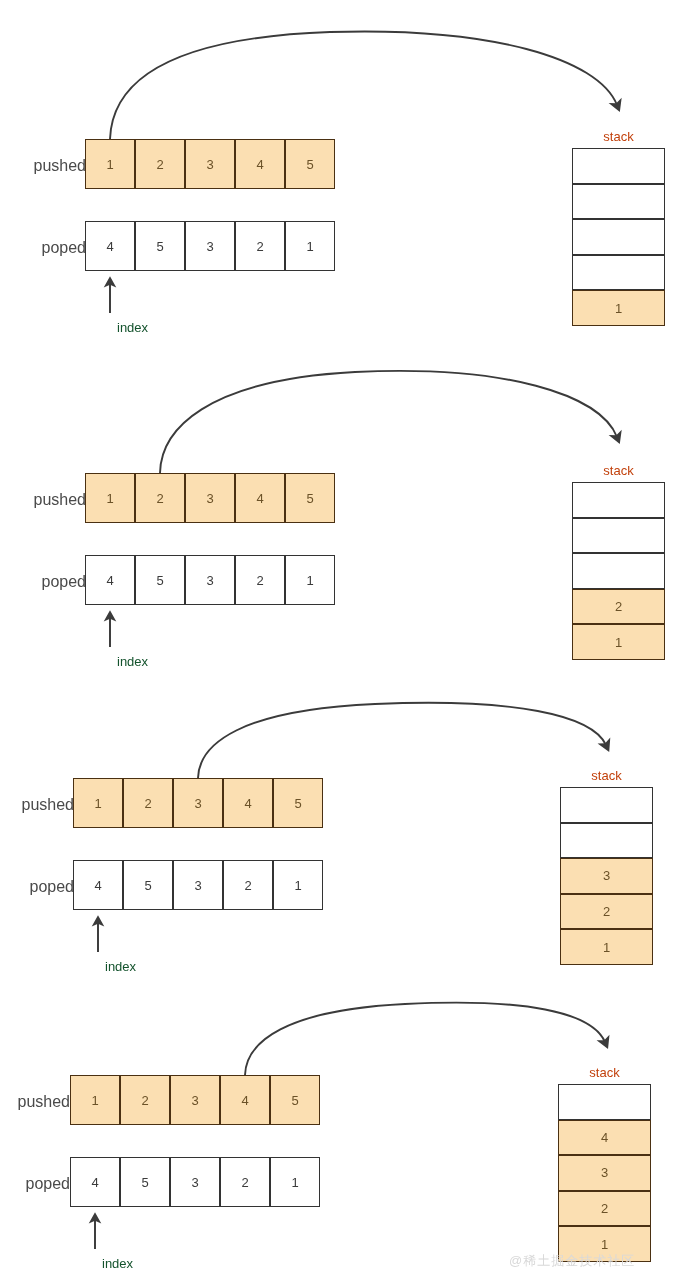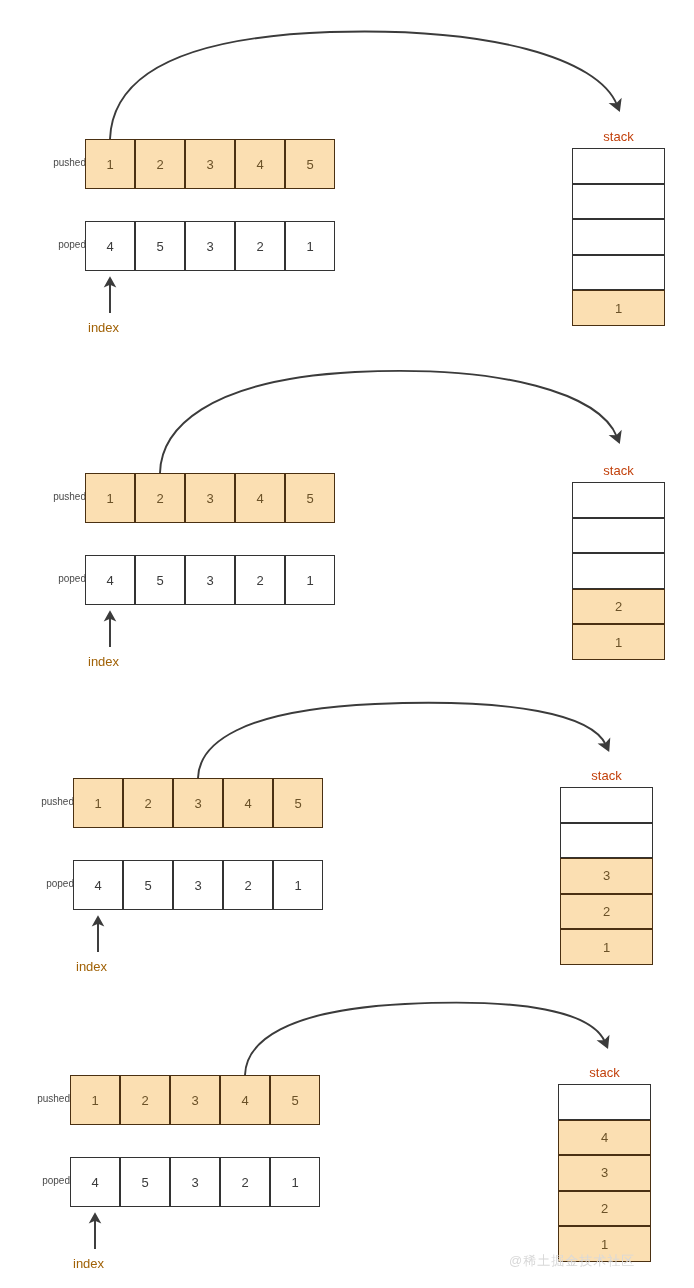--- a/index.html
+++ b/index.html
@@ -54,30 +54,31 @@
     border: 1.6px solid #333333;
     border-right-width: 0.8px;
     border-left-width: 0.8px;
     color: #3b3b3b;
   }
   .array.poped .cell:first-child { border-left-width: 1.6px; }
   .array.poped .cell:last-child  { border-right-width: 1.6px; }
 
   .row-label {
     position: absolute;
-    font-size: 10px;
+    font-size: 16px;
     color: #4a4a4a;
     white-space: nowrap;
     text-align: right;
   }
   .index-label {
     position: absolute;
     font-size: 13px;
-    color: #a16207;
-    white-space: nowrap;
+    color: #14532d;
+    white-space: nowrap;
+    margin-left: 29px;
   }
   
   .stack {
     position: absolute;
     display: flex;
     flex-direction: column;
     box-sizing: border-box;
   }
   .stack-cell {
     box-sizing: border-box;

